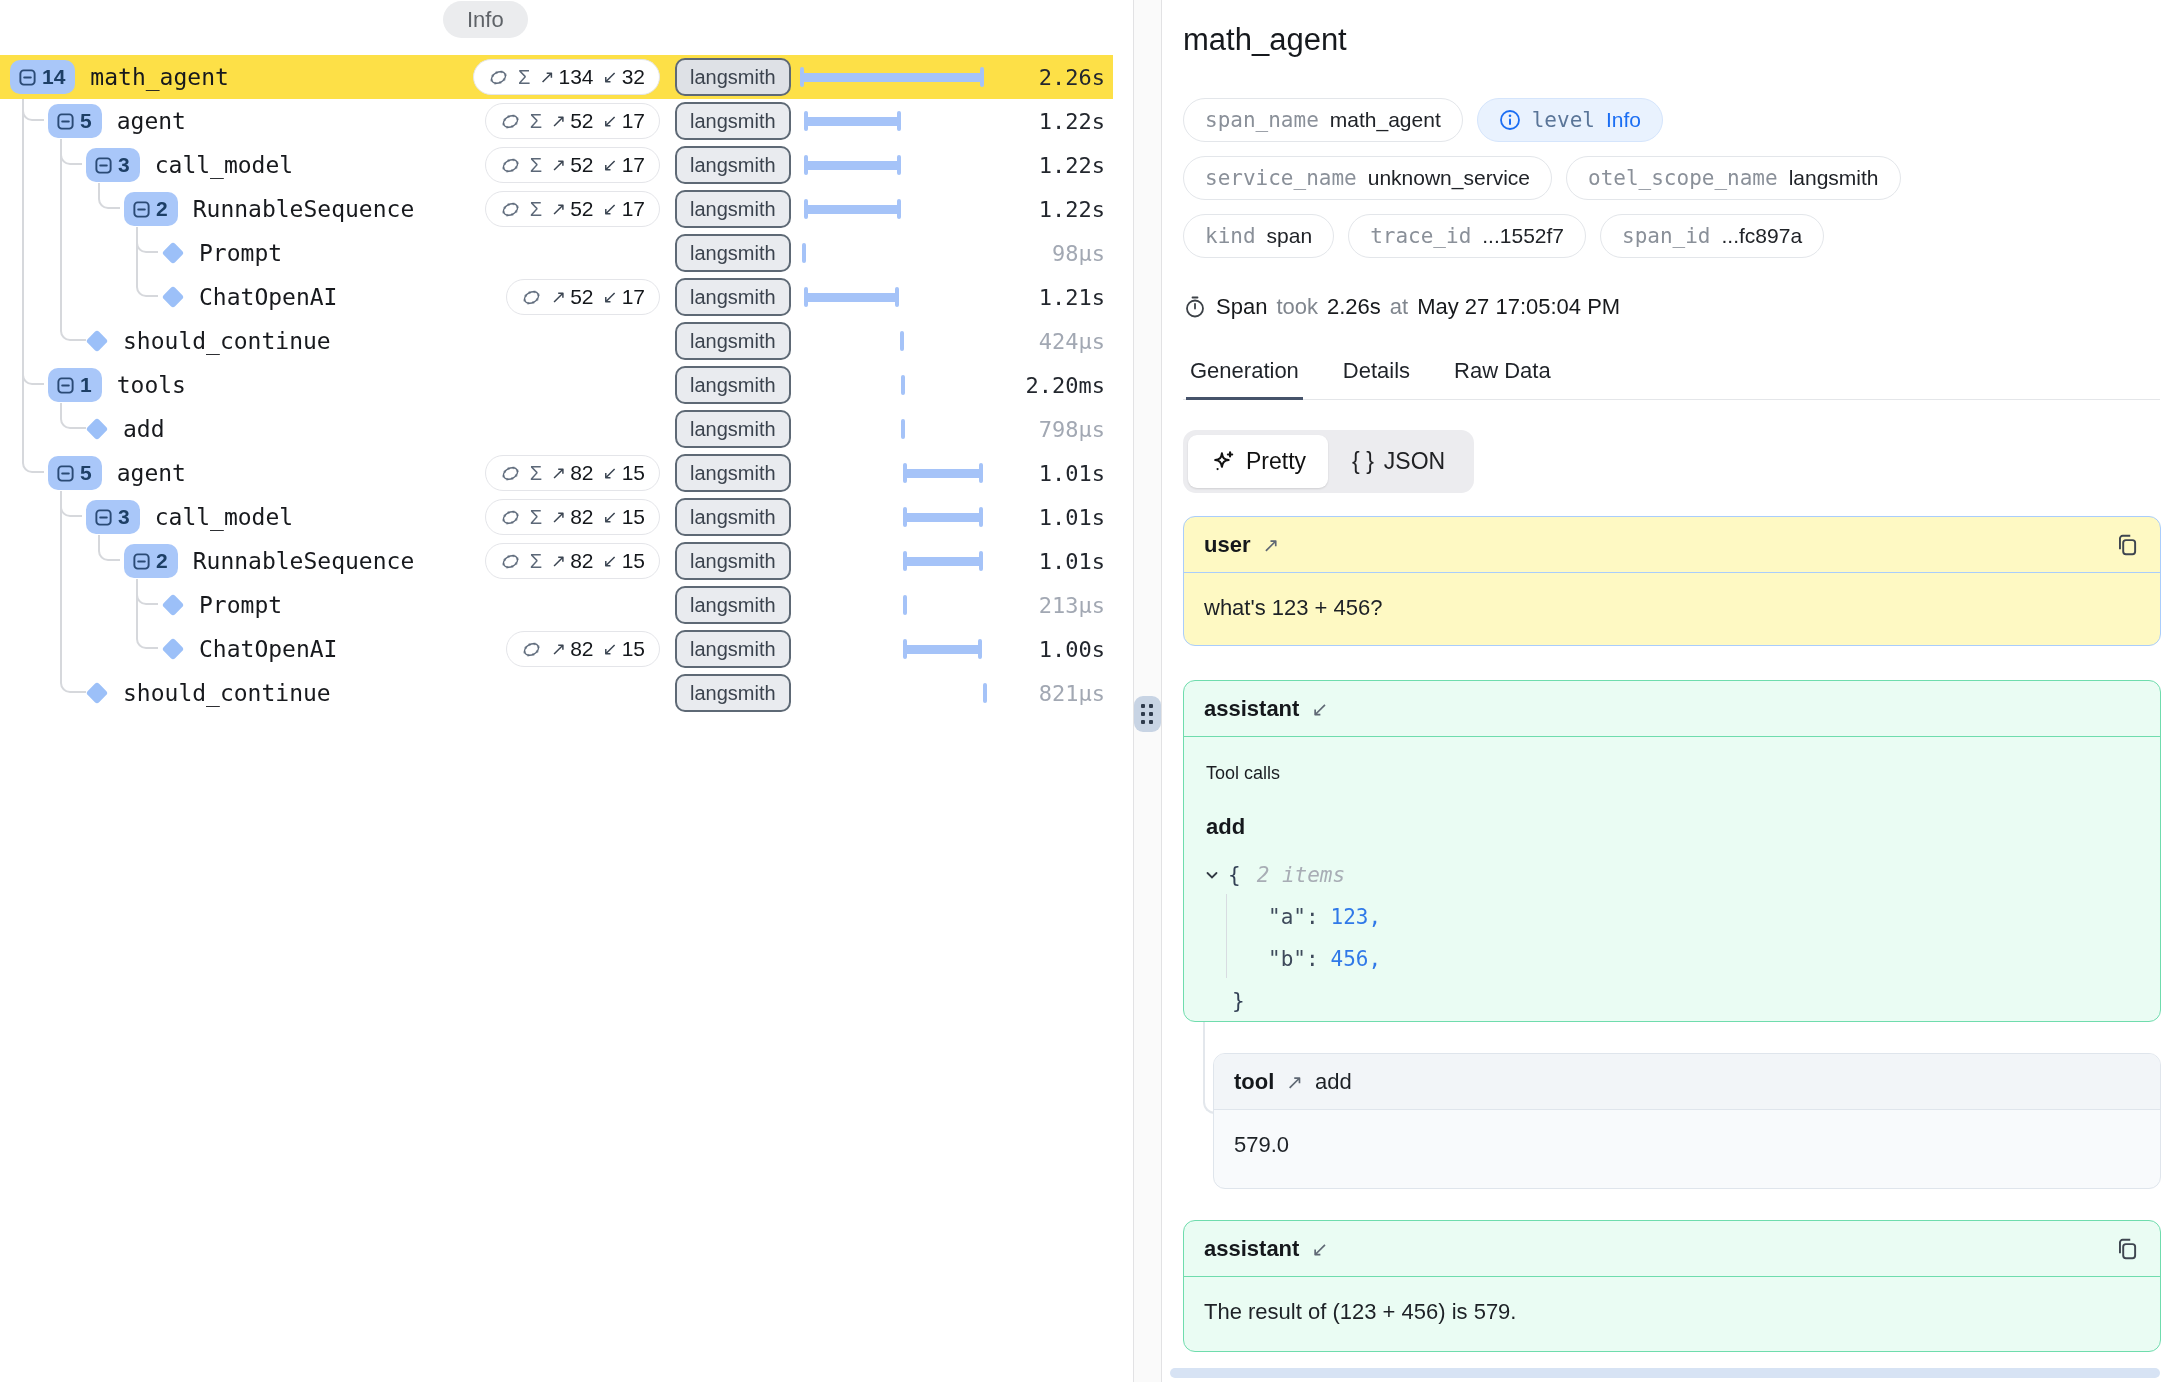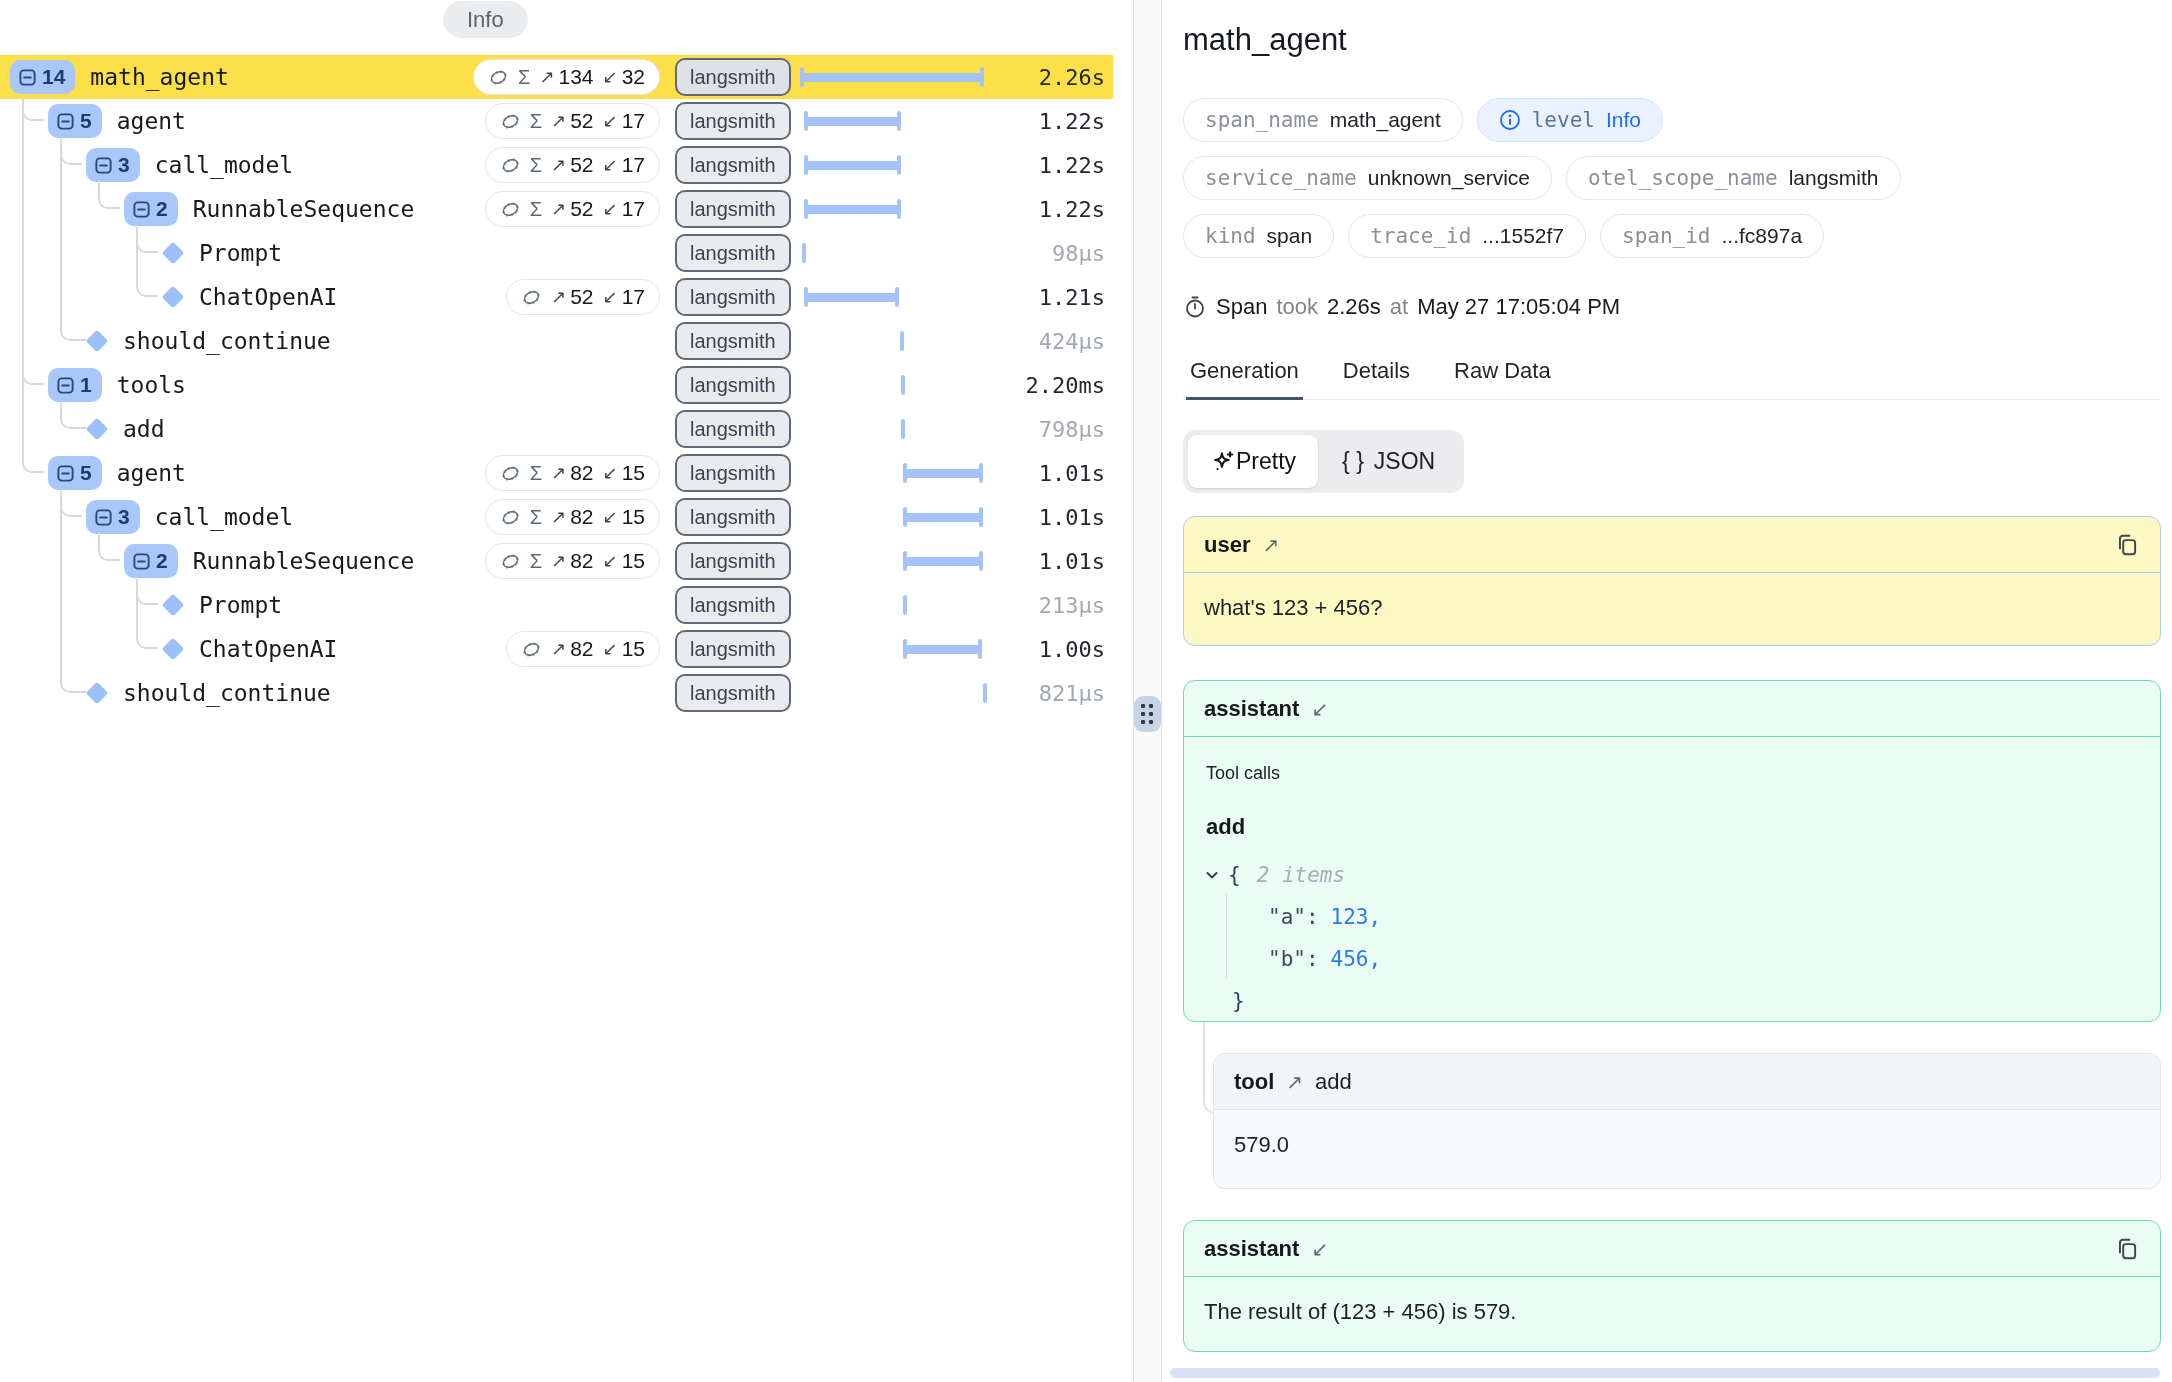--- a/index.html
+++ b/index.html
@@ -69,21 +69,21 @@
   .kv-pill .v { font-size:21px; font-weight:500; color:#202328; }
   .kv-pill.info { background:#e9f2fe; border-color:#d5e5fc; }
   .kv-pill.info .k { color:#5a7598; }
   .kv-pill.info .v { color:#1b6ef3; }
   .summary-line { position:absolute; left:21px; top:294px; display:flex; align-items:center; gap:9px; font-size:22px; }
   .summary-line .dark { color:#17191c; } .summary-line .mut { color:#80868e; }
   .tabs { position:absolute; left:21px; top:356px; width:977px; display:flex; gap:44px; padding-left:7px; border-bottom:1px solid #e4e6e9; height:44px; }
   .tab { position:relative; font-size:22px; color:#1f2329; display:flex; align-items:flex-start; padding-top:2px; cursor:default; }
   .tab.active::after { content:""; position:absolute; left:-4px; right:-4px; bottom:-1px; height:3px; background:#46536a; }
   .seg-control { position:absolute; left:21px; top:430px; height:63px; background:#ececef; border-radius:13px; display:flex; align-items:center; padding:5px; }
-  .seg-pretty { height:53px; background:#fff; border-radius:9px; box-shadow:0 1px 2px rgba(0,0,0,.12); display:flex; align-items:center; padding:0 22px; font-size:23px; font-weight:500; color:#111; }
+  .seg-pretty { height:53px; background:#fff; border-radius:9px; box-shadow:0 1px 2px rgba(0,0,0,.12); display:flex; align-items:center; gap:10px; padding:0 22px; font-size:23px; font-weight:500; color:#111; }
   .seg-json { display:flex; align-items:center; gap:10px; padding:0 24px; font-size:23px; font-weight:500; color:#202124; }
 
   .msg-card { position:absolute; left:21px; width:978px; border-radius:12px; border:1.5px solid; overflow:hidden; }
   .msg-head { height:56px; display:flex; align-items:center; gap:12px; padding:0 20px; border-bottom:1.5px solid; }
   .msg-role { font-size:22px; font-weight:700; color:#15181c; }
   .msg-dir { font-size:20px; color:#5f6874; }
   .msg-body { padding:22px 20px; font-size:22px; color:#1d2126; }
   .card-user { top:516px; height:130px; border-color:#a9cdfc; background:#fef9c3; }
   .card-user .msg-head { border-bottom-color:#a9cdfc; }
   .card-assistant { border-color:#6fdcad; background:#eafcf3; }

